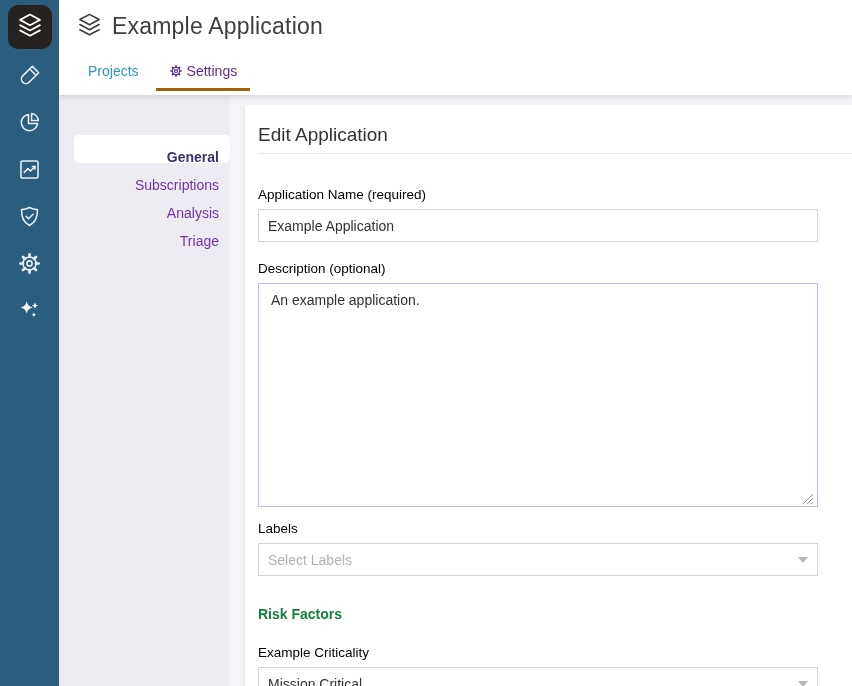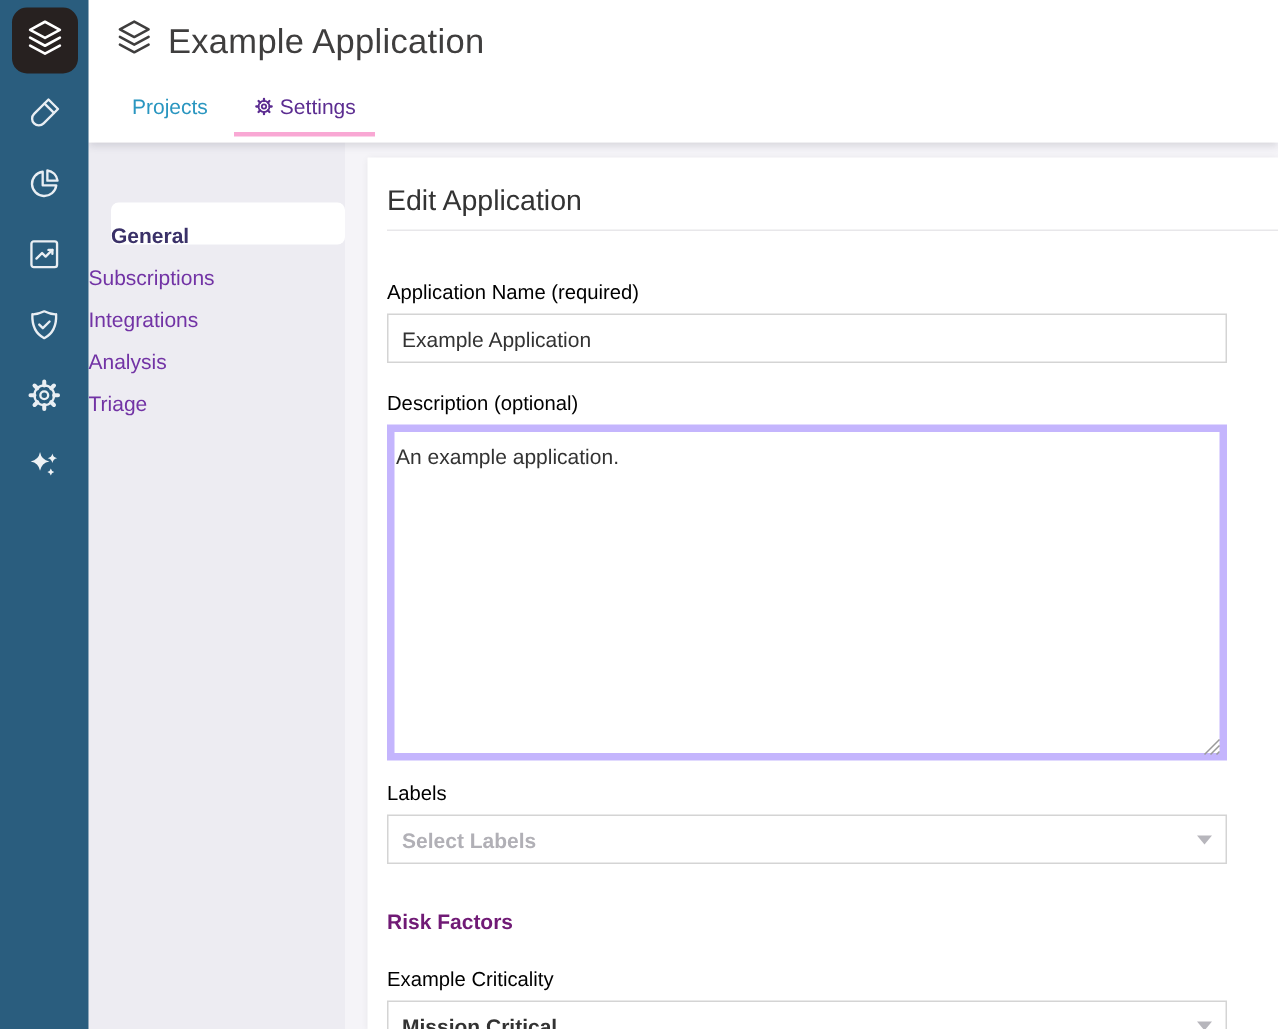--- a/index.html
+++ b/index.html
@@ -27,37 +27,37 @@
   .app-header {
     position:absolute; left:59px; top:0; width:793px; height:95px;
     background:#ffffff; z-index:5; box-shadow:0 2px 5px rgba(60,60,80,0.16);
   }
   .brand { position:absolute; left:17px; top:11px; display:flex; align-items:center; gap:9px; }
   .brand-title { font-size:23px; font-weight:400; color:#3f3e3e; letter-spacing:0.2px; }
   .tabs { position:absolute; left:29px; bottom:4px; display:flex; align-items:flex-end; }
   .tab { font-size:14px; cursor:pointer; }
   .tab-projects { color:#2a96c0; padding:6px 0 12px; margin-right:17px; }
   .tab-settings {
-    color:#5c2d91; padding:6px 13px 9px; border-bottom:3px solid #f9a8d4;
+    color:#5c2d91; padding:6px 13px 9px; border-bottom:3px solid #a16207;
     display:flex; align-items:center; gap:4px;
   }
 
   
   .page-body {
     position:absolute; left:59px; top:95px; width:793px; height:591px;
     background:#f5f4f8;
   }
 
   
   .settings-nav {
     position:absolute; left:0; top:0; width:171px; height:100%;
     background:#edecf2; padding-top:40px;
   }
   .nav-item {
-    height:28px; line-height:44px; padding-right:11px;
+    height:28px; line-height:44px; text-align:right; padding-right:11px;
     font-size:14px; color:#7233a5; cursor:pointer;
   }
   .nav-item.active {
     background:#ffffff; margin-left:15px; border-radius:5px;
     color:#3a3168; font-weight:700;
   }
 
   
   .content-panel {
     position:absolute; left:186px; top:10px; width:607px; height:581px;
@@ -70,39 +70,39 @@
   .form { width:560px; margin-top:33px; }
   .field-label { font-size:13.5px; color:#000000; line-height:16px; margin-bottom:6px; }
   .text-input {
     width:100%; height:33px; border:1px solid #d4d4d4; border-radius:0;
     padding:0 9px; font-family:"Liberation Sans", sans-serif;
     font-size:14px; color:#333333; background:#fff; outline:none;
   }
   .field { margin-bottom:19px; }
   .ta-wrap { position:relative; margin-bottom:14px; }
   .text-area {
-    width:100%; height:224px; border:5px solid #c4b5fd; border-radius:0;
-    padding:8px 1px; font-family:"Liberation Sans", sans-serif;
+    width:100%; height:224px; border:1px solid #c4b5fd; border-radius:0;
+    padding:8px 12px; font-family:"Liberation Sans", sans-serif;
     font-size:14px; color:#333333; resize:none; outline:none; display:block;
   }
   .resize-handle { position:absolute; right:4px; bottom:4px; width:12px; height:12px; cursor:nwse-resize; }
 
   .select-box {
     position:relative; width:100%; height:33px; border:1px solid #d4d4d4;
     background:#fff; display:flex; align-items:center;
-    padding:0 26px 0 9px; font-size:14px; color:#333333; cursor:pointer;font-weight:bold;
+    padding:0 26px 0 9px; font-size:14px; color:#333333; cursor:pointer;
   }
   .select-box .ph { color:#b1b0b6; }
   .caret {
     position:absolute; right:9px; top:50%; transform:translateY(-50%);
     width:0; height:0; border-left:5px solid transparent;
     border-right:5px solid transparent; border-top:6px solid #b7b6bc;
   }
   .labels-field { margin-bottom:30px; }
-  .section-heading { font-size:14px; font-weight:700; color:#701a75; margin-bottom:23px; }
+  .section-heading { font-size:14px; font-weight:700; color:#15803d; margin-bottom:23px; }
   .bc-field { margin-bottom:0; }
 
   .icon-stroke { fill:none; stroke:#e9eef3; stroke-width:1.5; stroke-linecap:round; stroke-linejoin:round; }
 </style>
 </head>
 <body>
 
 <aside class="app-rail">
   <div class="logo-tile">
     <span>
@@ -198,21 +198,20 @@
       <span>Settings</span>
     </div>
   </nav>
 </header>
 
 <main class="page-body">
 
   <nav class="settings-nav">
     <div class="nav-item active">General</div>
     <div class="nav-item">Subscriptions</div>
-    <div class="nav-item">Integrations</div>
     <div class="nav-item">Analysis</div>
     <div class="nav-item">Triage</div>
   </nav>
 
   <section class="content-panel">
     <h2 class="panel-heading">Edit Application</h2>
     <div class="panel-divider"></div>
 
     <form class="form">
 

